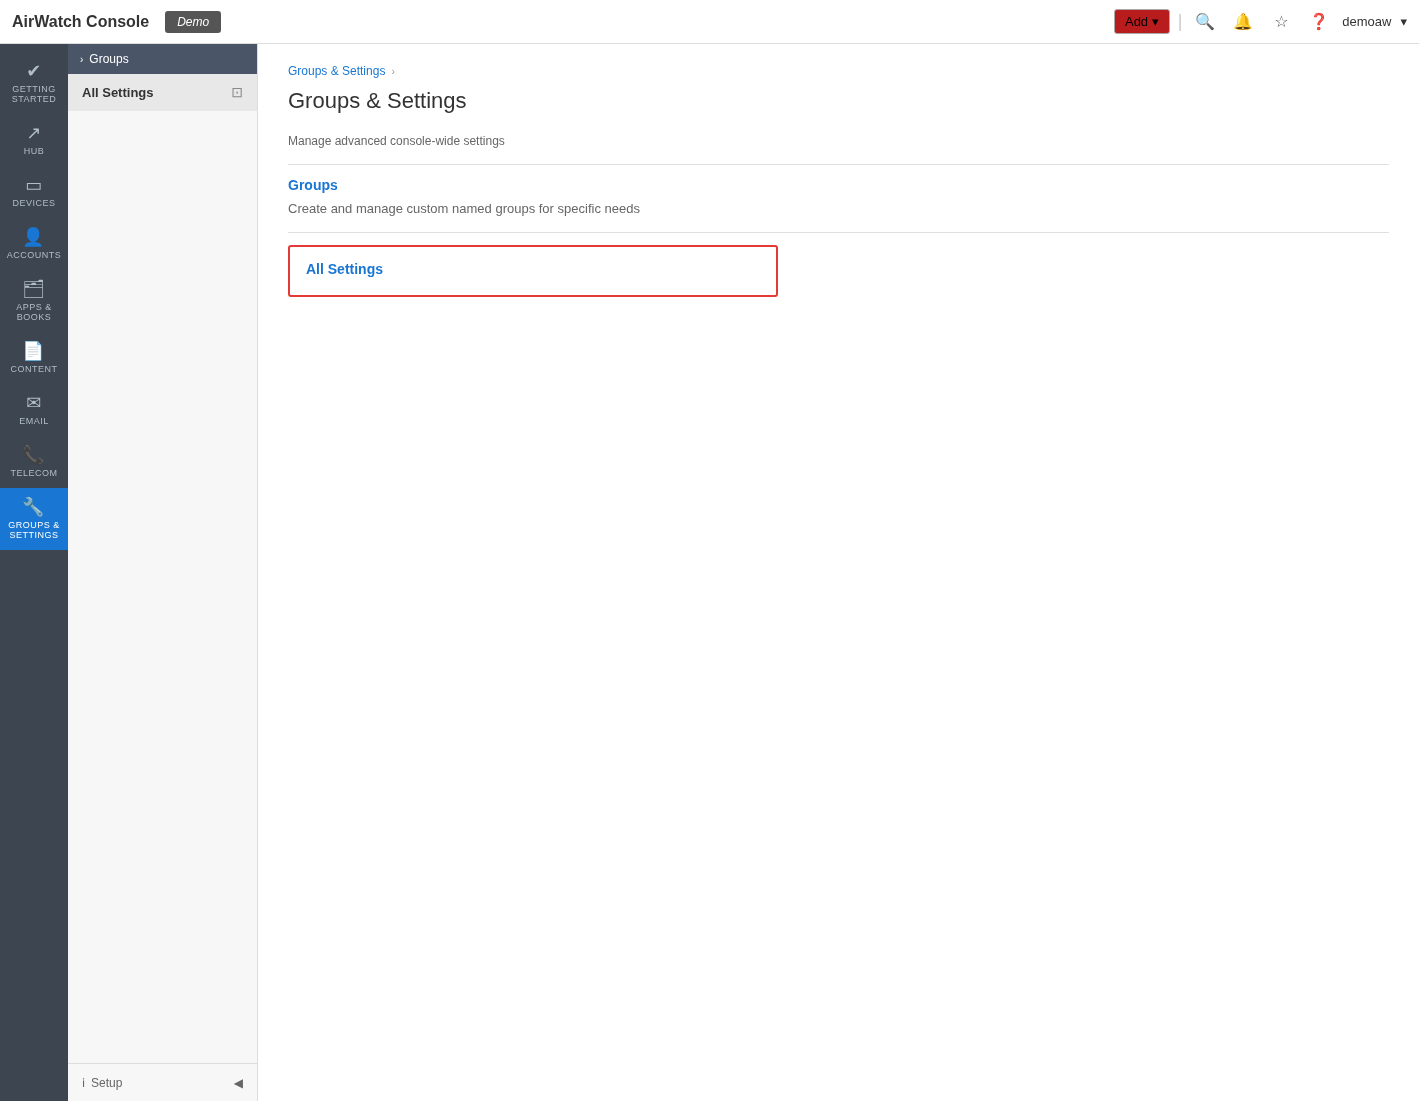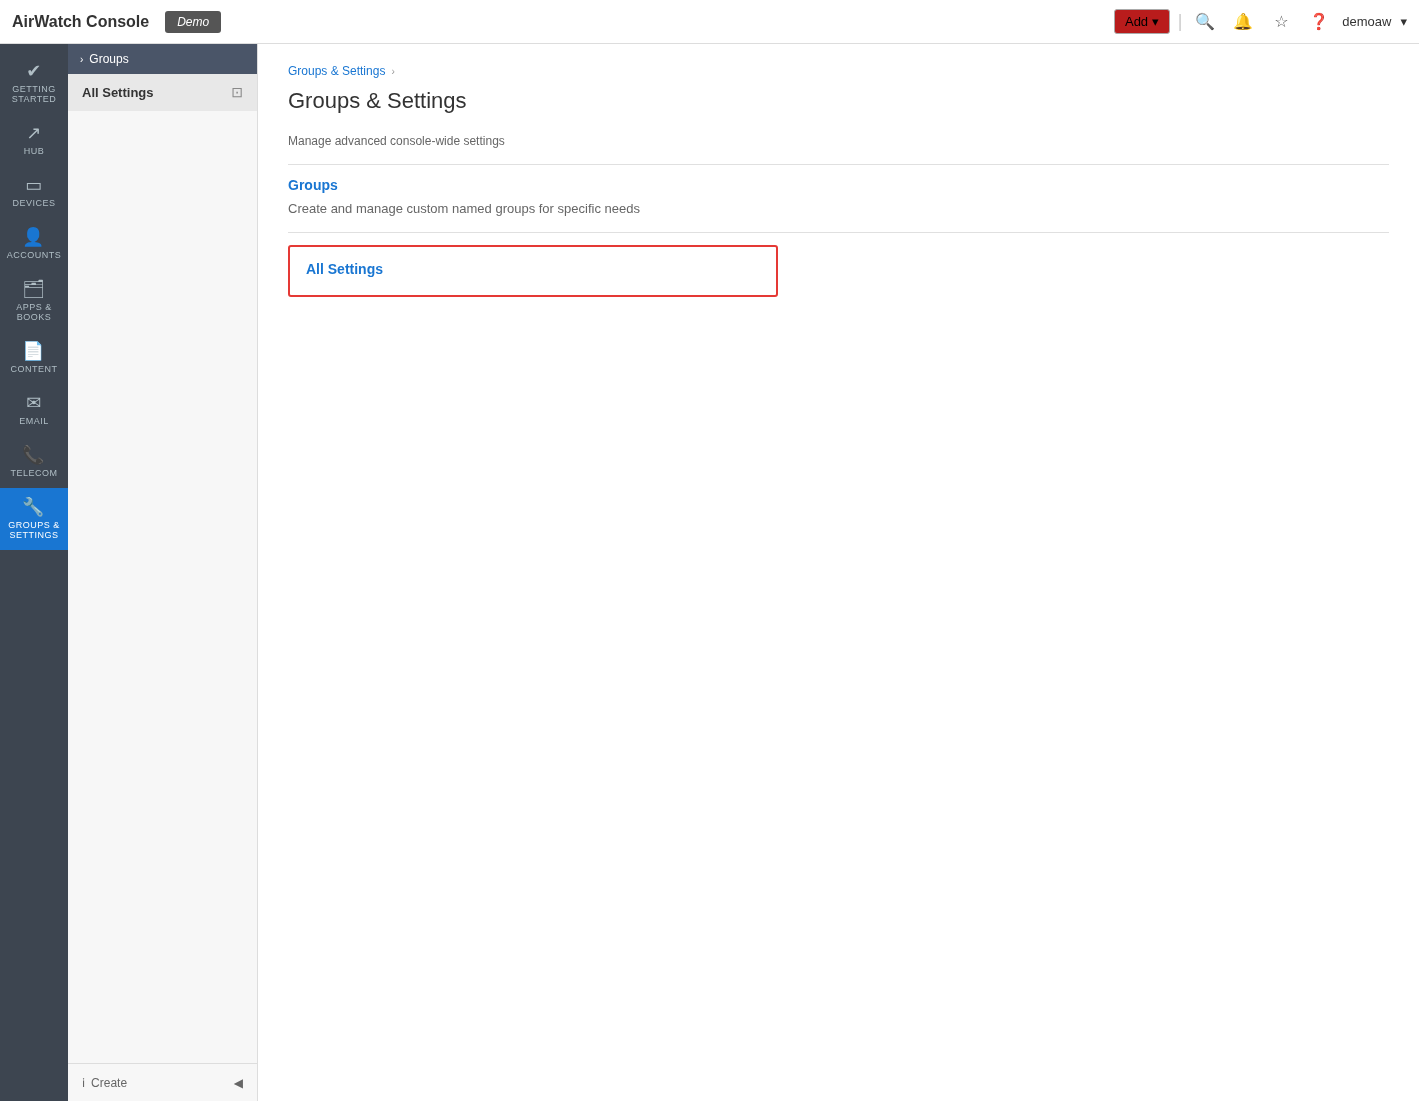--- a/index.html
+++ b/index.html
@@ -297,21 +297,21 @@
       <span class="chevron">›</span>
       <span>Groups</span>
     </div>
     <div class="secondary-sidebar-item active">
       <span>All Settings</span>
       <button class="collapse-btn">⊡</button>
     </div>
     <div style="flex:1;"></div>
     <div class="secondary-sidebar-footer">
       <span>ℹ</span>
-      <span>Create</span>
+      <span>Setup</span>
       <span style="margin-left:auto;">◀</span>
     </div>
   </div>
 
   <div class="main-content">
     <div class="breadcrumb">
       <a class="breadcrumb-link">Groups &amp; Settings</a>
       <span class="breadcrumb-chevron">›</span>
     </div>
 

